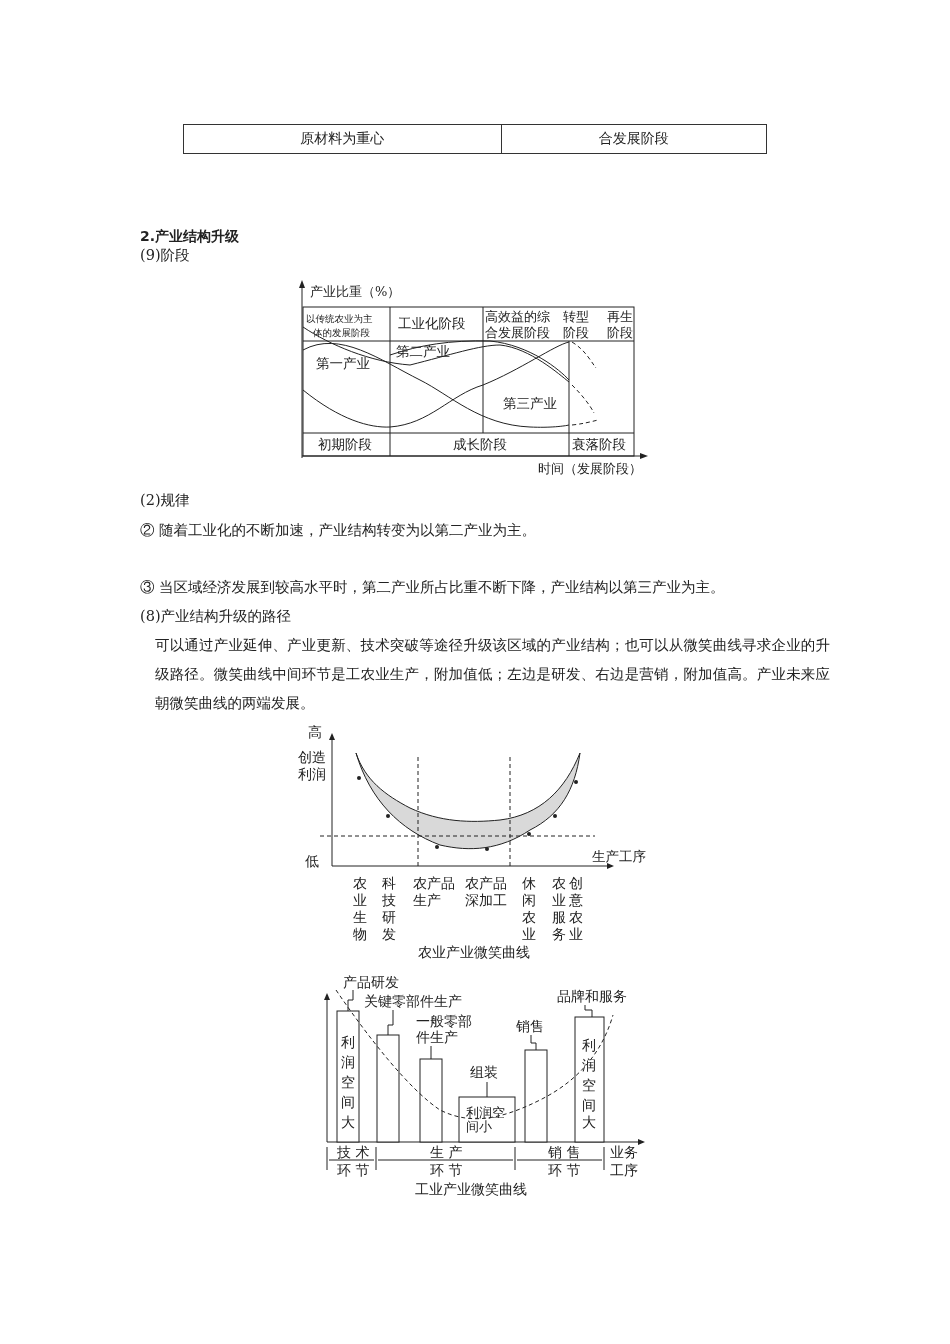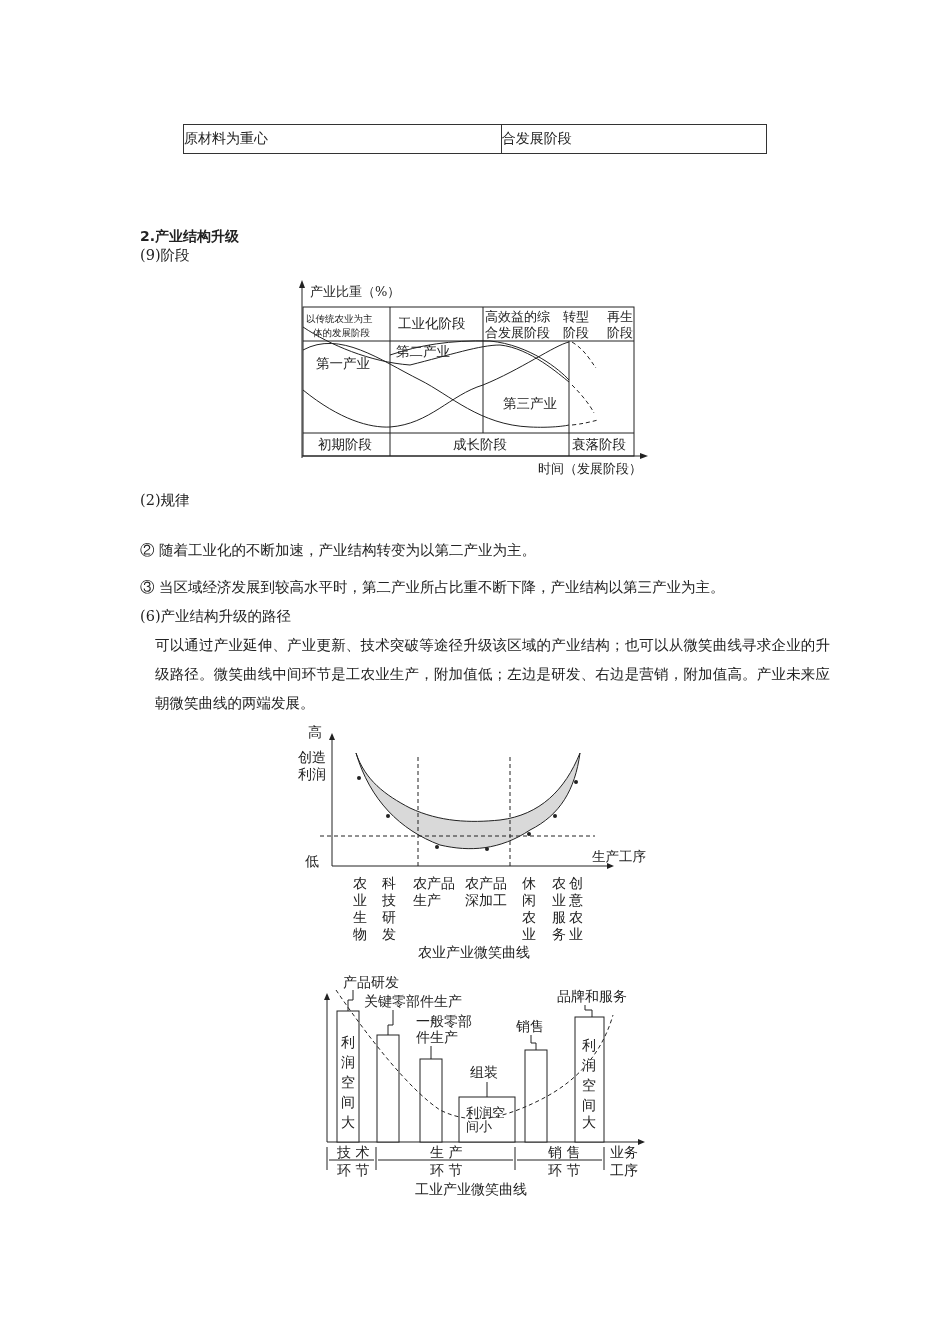--- a/index.html
+++ b/index.html
@@ -1,18 +1,18 @@
 <!DOCTYPE html>
 <html><head>
 <meta charset="utf-8">
 <style>
   body { margin:0; background:#fff; }
   .page { position:relative; width:950px; height:1344px; background:#fff; font-family:"DejaVu Serif","Liberation Serif",serif; color:#222; }
   table.cmp { position:absolute; left:183px; top:124px; width:584px; border-collapse:collapse; font-size:14px; }
-  table.cmp td { border:1px solid #333; text-align:left; height:28px; padding:0; }
+  table.cmp td { border:1px solid #333; text-align:center; height:28px; padding:0; }
   .txt { position:absolute; left:140px; font-size:14.5px; line-height:20px; white-space:nowrap; }
   .heading { font-family:"DejaVu Sans","Liberation Sans",sans-serif; font-weight:bold; font-size:14px;margin-top:12px; }
   .para { position:absolute; left:140px; width:675px; font-size:14.5px; line-height:29px; text-align:justify;margin-left:15px; }
   svg text { font-family:"DejaVu Serif","Liberation Serif",serif; fill:#222; }
 </style>
 </head>
 <body>
 
 <div class="page">
 
@@ -59,23 +59,23 @@
     <text x="316" y="368" font-size="13.5">第一产业</text>
     <text x="396" y="356" font-size="13.5">第二产业</text>
     <text x="503" y="408" font-size="13.5">第三产业</text>
     <text x="318" y="449" font-size="13.5">初期阶段</text>
     <text x="453" y="449" font-size="13.5">成长阶段</text>
     <text x="572" y="449" font-size="13.5">衰落阶段</text>
     <text x="538" y="473" font-size="13">时间（发展阶段）</text>
   </svg>
 
   <div class="txt" style="top:490px">(2)规律</div>
-  <div class="txt" style="top:540px">② 随着工业化的不断加速，产业结构转变为以第二产业为主。</div>
+  <div class="txt" style="top:520px">② 随着工业化的不断加速，产业结构转变为以第二产业为主。</div>
   <div class="txt" style="top:577px">③ 当区域经济发展到较高水平时，第二产业所占比重不断下降，产业结构以第三产业为主。</div>
-  <div class="txt" style="top:606px">(6)产业结构升级的路径</div>
+  <div class="txt" style="top:606px">(8)产业结构升级的路径</div>
   <div class="para" style="top:631px">可以通过产业延伸、产业更新、技术突破等途径升级该区域的产业结构；也可以从微笑曲线寻求企业的升级路径。微笑曲线中间环节是工农业生产，附加值低；左边是研发、右边是营销，附加值高。产业未来应朝微笑曲线的两端发展。</div>
 
   <svg style="position:absolute;left:290px;top:720px" width="370" height="245" viewBox="290 720 370 245">
     <text x="308" y="737" font-size="14">高</text>
     <text x="298" y="762" font-size="14">创造</text>
     <text x="298" y="779" font-size="14">利润</text>
     <text x="305" y="866" font-size="14">低</text>
     <line x1="332" y1="866" x2="332" y2="735" stroke="#222"></line>
     <polygon points="329,740 332,733 335,740" fill="#222"></polygon>
     <line x1="332" y1="866" x2="612" y2="866" stroke="#222"></line>

